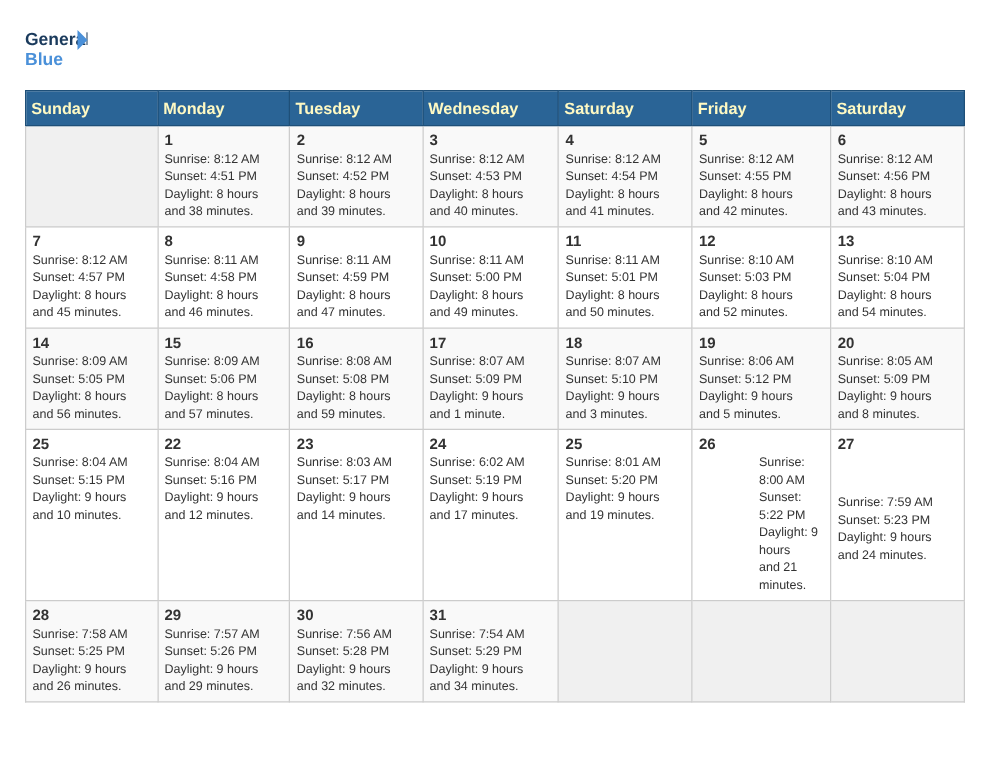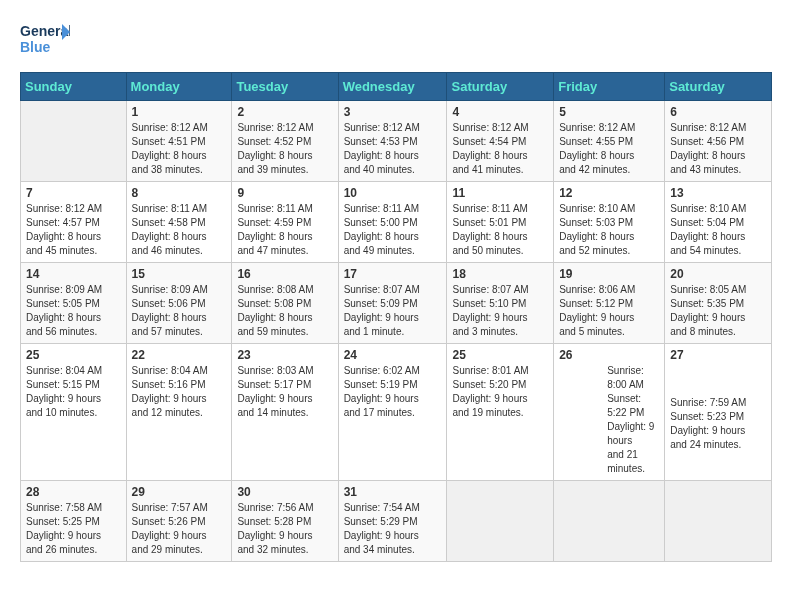--- a/index.html
+++ b/index.html
@@ -39,21 +39,21 @@
       color: #444;
       margin-top: 2px;
     }
     table {
       width: 100%;
       border-collapse: collapse;
       font-size: 11px;
     }
     thead tr th {
       background-color: #2a6496;
-      color: #5eead4;
+      color: #fef9c3;
       padding: 6px 4px;
       text-align: left;
       font-size: 13px;
       font-weight: bold;
       border: 1px solid #1e4f78;
     }
     tbody tr td {
       border: 1px solid #ccc;
       vertical-align: top;
       padding: 4px 5px;
@@ -247,21 +247,21 @@
           <td>
             <span class="day-num">19</span>
             <div class="day-info" style="white-space: pre-line;">Sunrise: 8:06 AM
 Sunset: 5:12 PM
 Daylight: 9 hours
 and 5 minutes.</div>
           </td>
           <td>
             <span class="day-num">20</span>
             <div class="day-info" style="white-space: pre-line;">Sunrise: 8:05 AM
-Sunset: 5:35 PM
+Sunset: 5:09 PM
 Daylight: 9 hours
 and 8 minutes.</div>
           </td>
         </tr>
         <tr>
           <td>
             <span class="day-num">25</span>
             <div class="day-info" style="white-space: pre-line;">Sunrise: 8:04 AM
 Sunset: 5:15 PM
 Daylight: 9 hours

